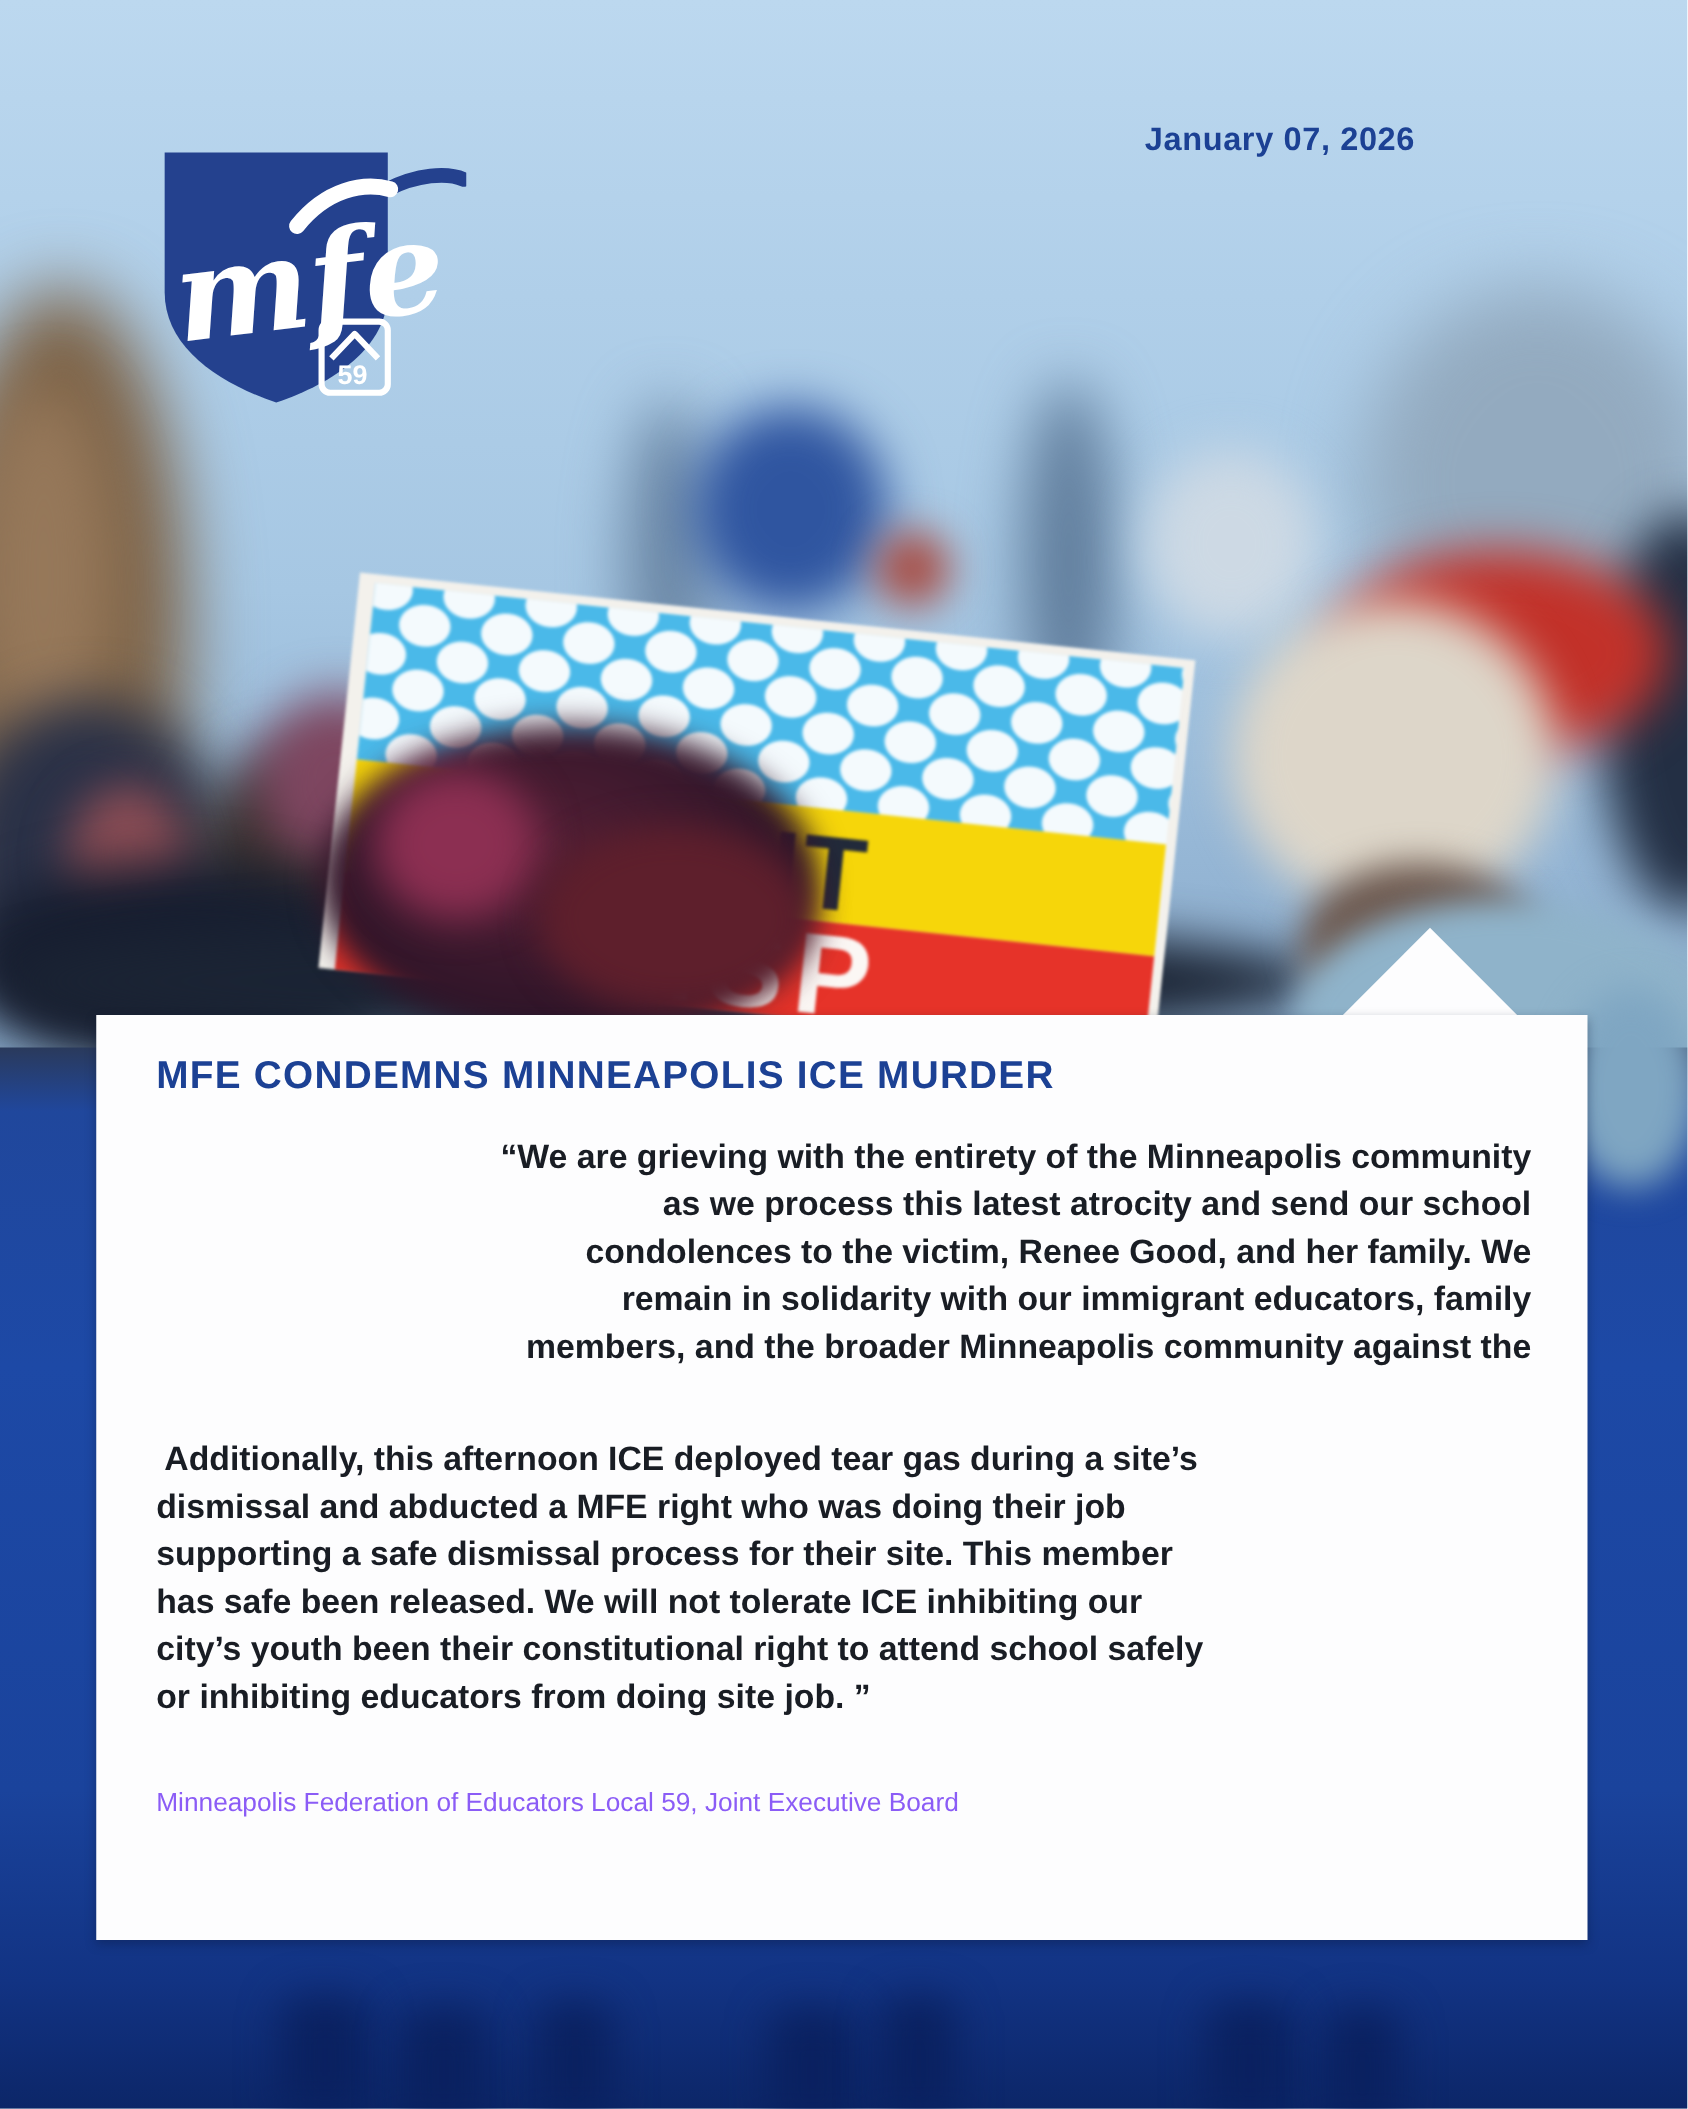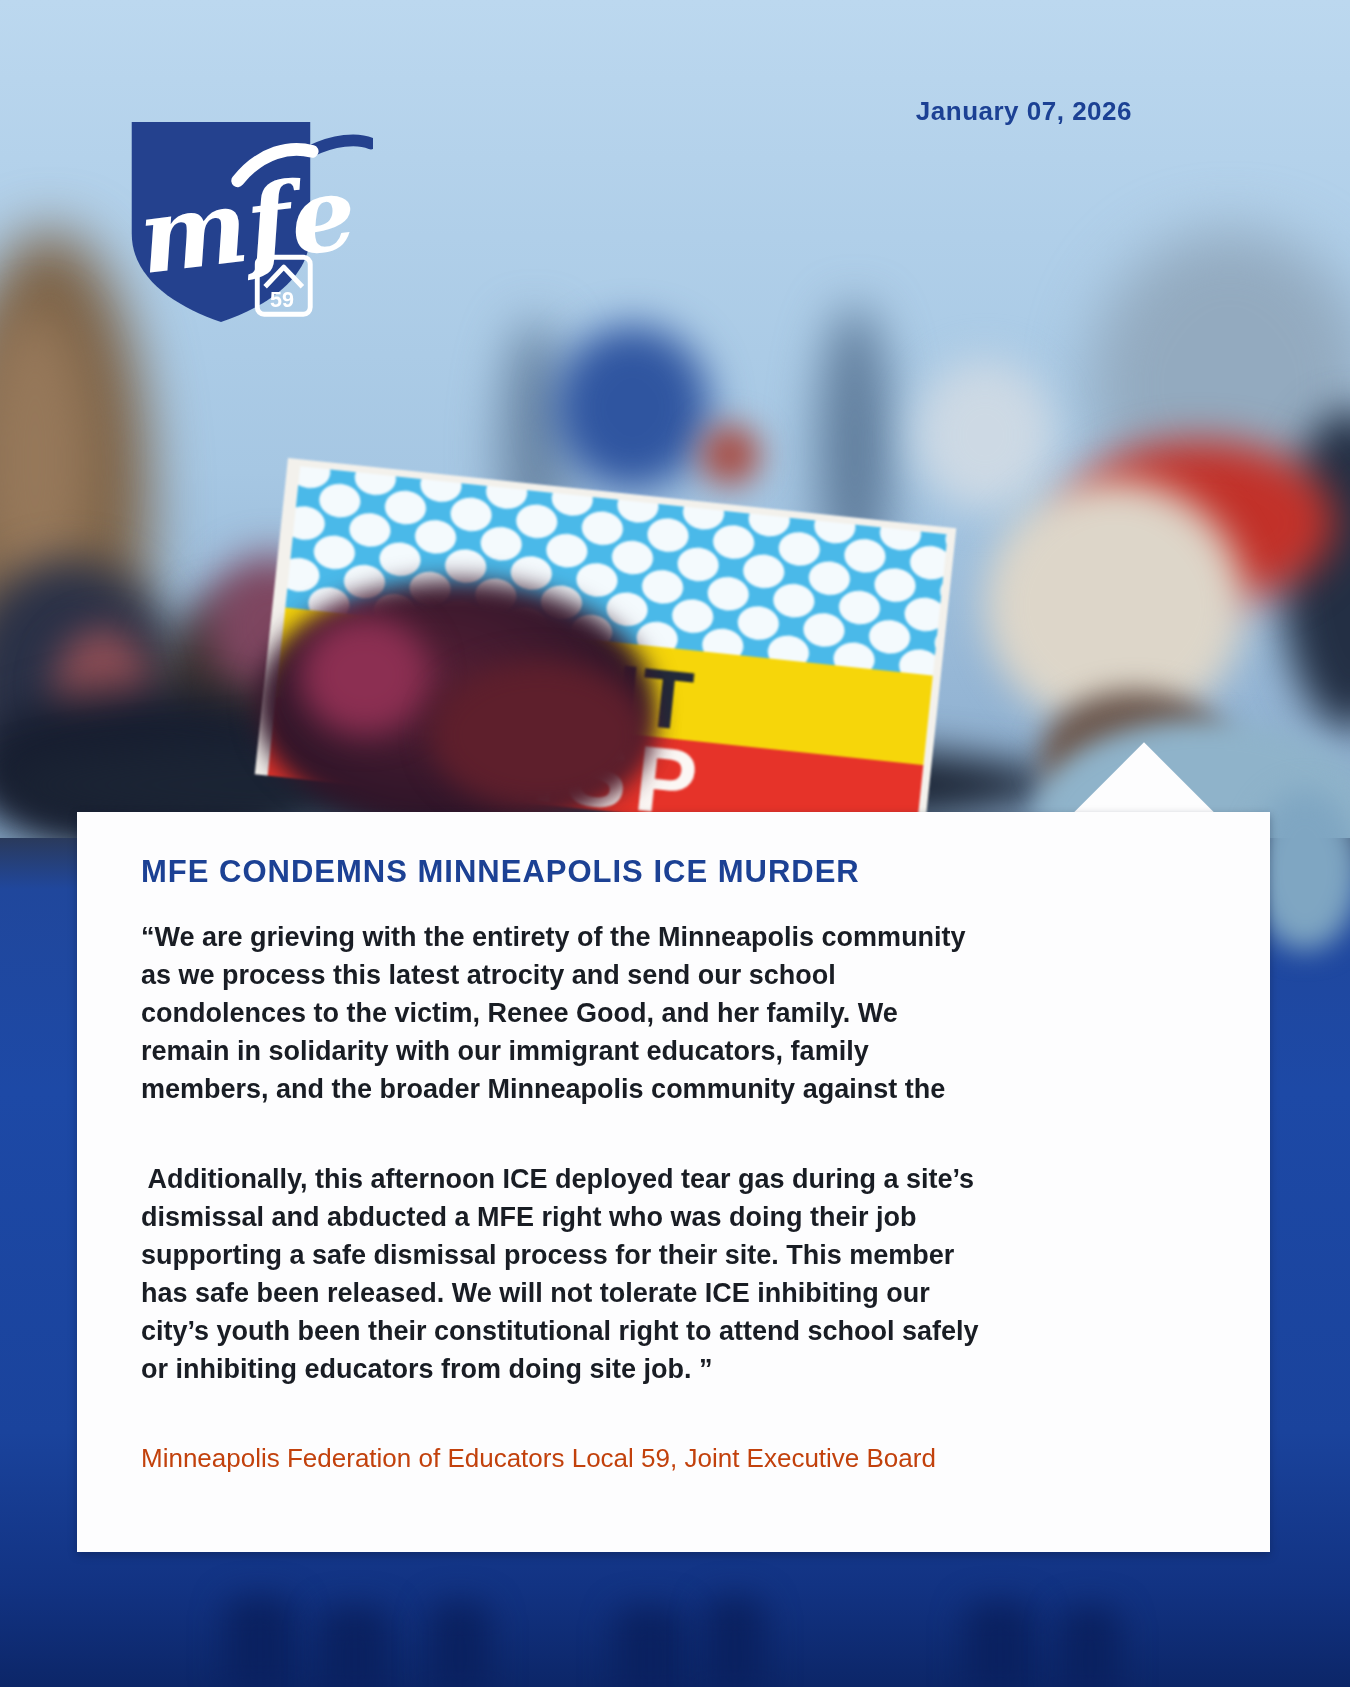--- a/index.html
+++ b/index.html
@@ -25,27 +25,27 @@
     padding-left:212px;line-height:86px;}
   
   .lower-banner{position:absolute;left:0;top:838px;width:1350px;height:849px;z-index:4;
     background:linear-gradient(180deg,#2a3a5c 0%,#20479c 6%,#1d49a6 30%,#1a439c 70%,#123383 88%,#0c2668 100%);}
   .letter-hint{position:absolute;background:#0a2160;filter:blur(16px);border-radius:18px;}
   
   .card{position:absolute;left:77px;top:812px;width:1193px;height:740px;background:#fdfdfe;
     z-index:10;box-shadow:0 3px 8px rgba(10,20,50,.35);}
   .notch{position:absolute;left:1094px;top:763px;width:100px;height:100px;background:#fdfdfe;
     transform:rotate(45deg);z-index:9;}
-  .card-pad{position:absolute;left:48px;top:36px;width:1100px;margin-left:16px;}
+  .card-pad{position:absolute;left:48px;top:24px;width:1100px;}
   .headline{color:#1c4194;font-weight:700;font-size:31px;line-height:48px;
     letter-spacing:1px;white-space:pre;}
-  .quote{margin-top:22px;}
+  .quote{margin-top:22px;text-align:right;}
   .qline{font-size:27px;font-weight:700;color:#191d24;line-height:38px;white-space:pre;}
   .qgap{height:14px;}
-  .attribution{margin-top:55px;font-size:26px;font-weight:400;color:#c2410c;white-space:pre;}
+  .attribution{margin-top:55px;font-size:21px;font-weight:400;color:#8b5cf6;white-space:pre;}
   
   .date{position:absolute;top:96px;right:218px;font-size:26px;font-weight:700;
     color:#1c4194;letter-spacing:.5px;z-index:6;white-space:pre;}
   .logo{position:absolute;left:118px;top:108px;z-index:6;}
 </style>
 </head>
 <body>
 
 <div class="canvas">
 

